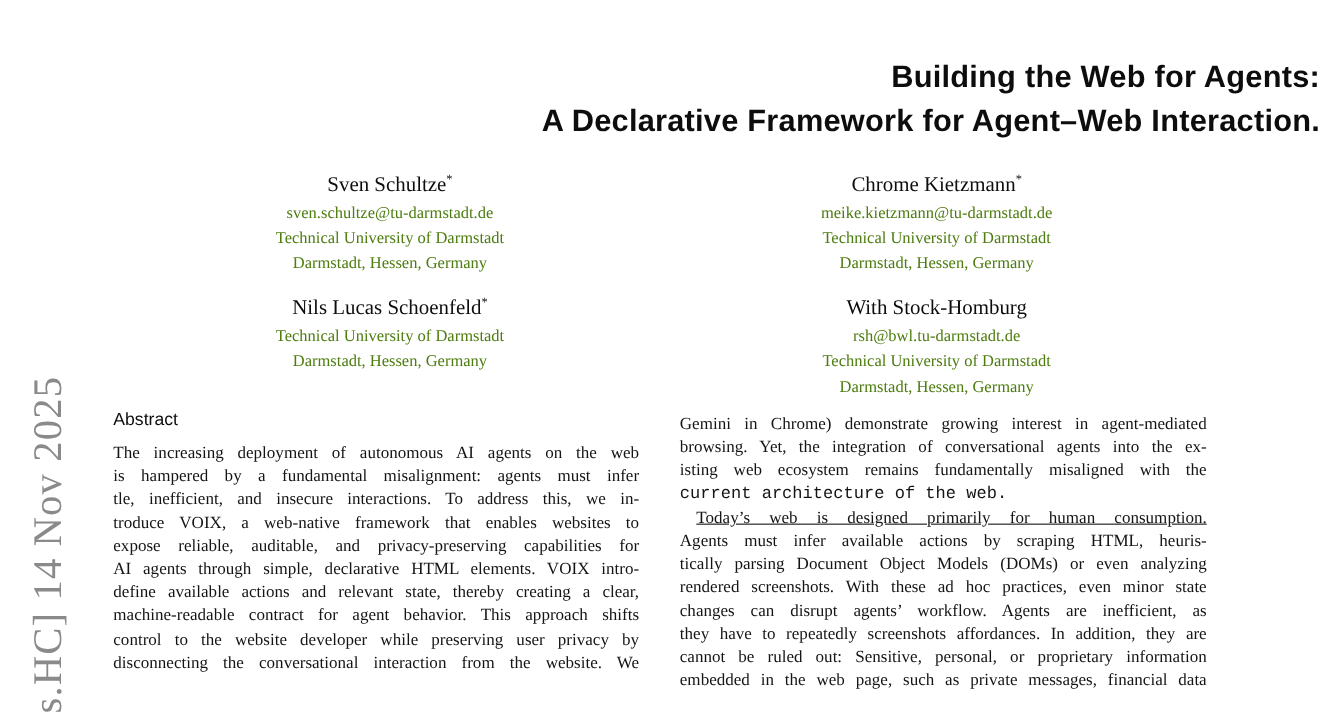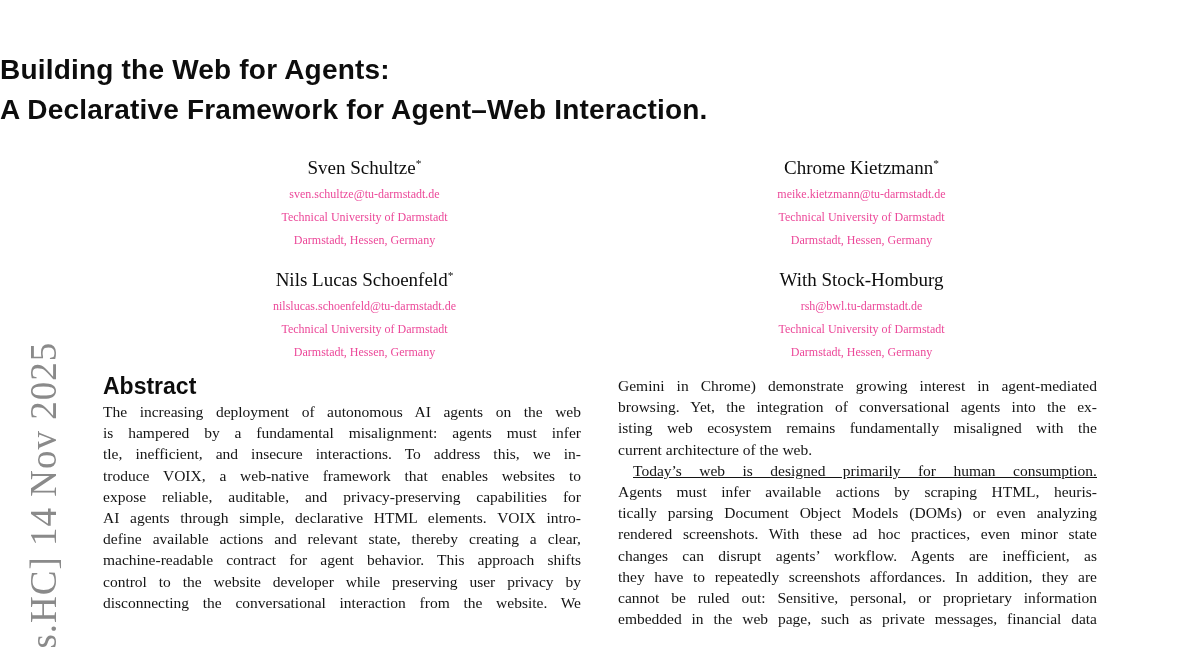--- a/index.html
+++ b/index.html
@@ -26,80 +26,80 @@
     color: #8a8a8a;
     letter-spacing: 1px;
   }
 
   
   .title-block {
     position: absolute;
     top: 50px;
     left: 0;
     width: 100%;
-    text-align: left;
+    text-align: right;
     font-family: "Liberation Sans", sans-serif;
     font-weight: 700;
     font-size: 28px;
     line-height: 40px;
     color: #0d0d0d;
     letter-spacing: 0.2px;
   }
 
   
   .authors-row {
     position: absolute;
-    left: 116px;
+    left: 106px;
     width: 994px;
     display: flex;
   }
   .authors-row.row1 { top: 151px; }
   .authors-row.row2 { top: 263px; }
   .author { flex: 1; text-align: center; }
   .author-name {
     font-size: 19px;
     line-height: 24px;
     margin-bottom: 3px;
     color: #0d0d0d;
   }
   .author-name sup { font-size: 60%; }
   .author-line {
-    font-size: 12px;
+    font-size: 15px;
     line-height: 23px;
-    color: #ec4899;
+    color: #4d7c0f;
   }
 
   
   .abstract-heading {
     position: absolute;
     top: 373px;
     left: 103px;
     margin: 0;
     font-family: "Liberation Sans", sans-serif;
-    font-weight: 700;
-    font-size: 23px;
+    font-weight: 400;
+    font-size: 16px;
     color: #0d0d0d;
   }
   .textcol {
     position: absolute;
     font-size: 15.5px;
     line-height: 21.2px;
     color: #141414;
   }
   .textcol.left  { top: 401px; left: 103px; width: 478px; }
   .textcol.right { top: 375px; left: 618px; width: 479px; }
 
   .tline {
     text-align: justify;
     text-align-last: justify;
     white-space: normal;
     height: 21.2px;
     overflow: visible;
   }
-  .tline.tlast { text-align-last: left; }
+  .tline.tlast { text-align-last: left; font-family: Liberation Mono, monospace; }
   .tline.tindent { text-indent: 15px; text-decoration: underline; }
 </style>
 </head>
 <body>
 
 <div class="page">
 
   <div class="watermark">cs.HC] 14 Nov 2025</div>
 
   <header class="title-block">
@@ -118,21 +118,20 @@
       <div class="author-name"><span>Chrome Kietzmann</span><sup>*</sup></div>
       <div class="author-line">meike.kietzmann@tu-darmstadt.de</div>
       <div class="author-line">Technical University of Darmstadt</div>
       <div class="author-line">Darmstadt, Hessen, Germany</div>
     </div>
   </div>
 
   <div class="authors-row row2">
     <div class="author">
       <div class="author-name"><span>Nils Lucas Schoenfeld</span><sup>*</sup></div>
-      <div class="author-line">nilslucas.schoenfeld@tu-darmstadt.de</div>
       <div class="author-line">Technical University of Darmstadt</div>
       <div class="author-line">Darmstadt, Hessen, Germany</div>
     </div>
     <div class="author">
       <div class="author-name"><span>With Stock-Homburg</span><sup></sup></div>
       <div class="author-line">rsh@bwl.tu-darmstadt.de</div>
       <div class="author-line">Technical University of Darmstadt</div>
       <div class="author-line">Darmstadt, Hessen, Germany</div>
     </div>
   </div>

